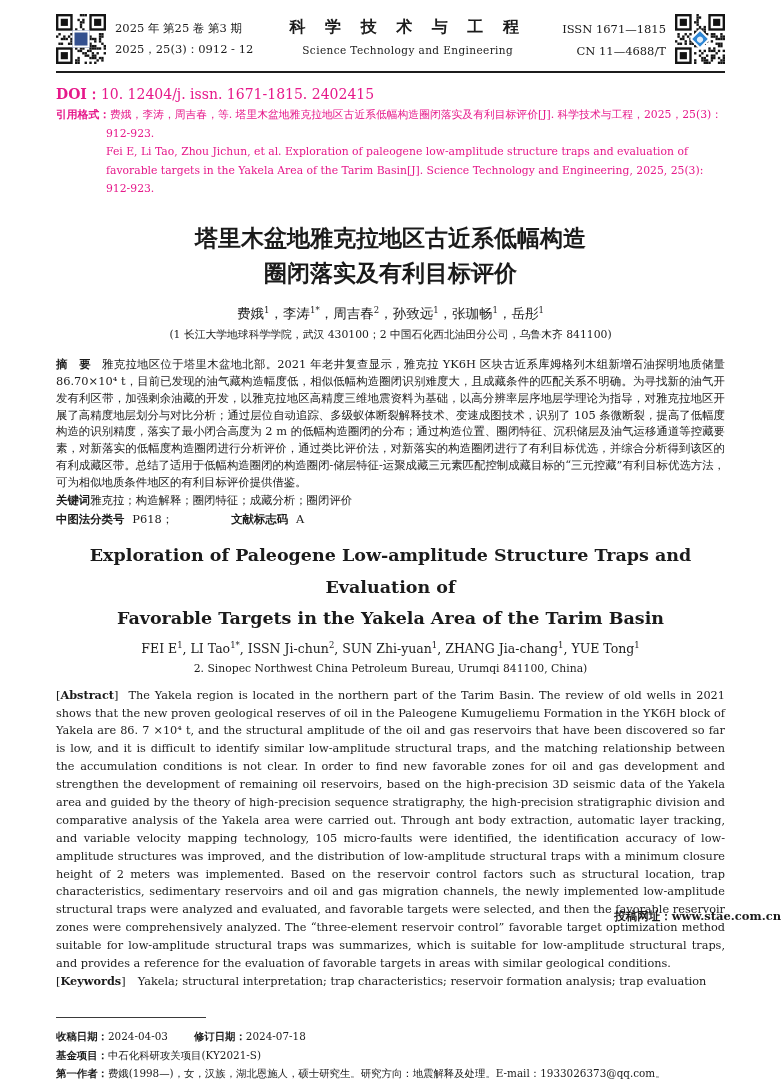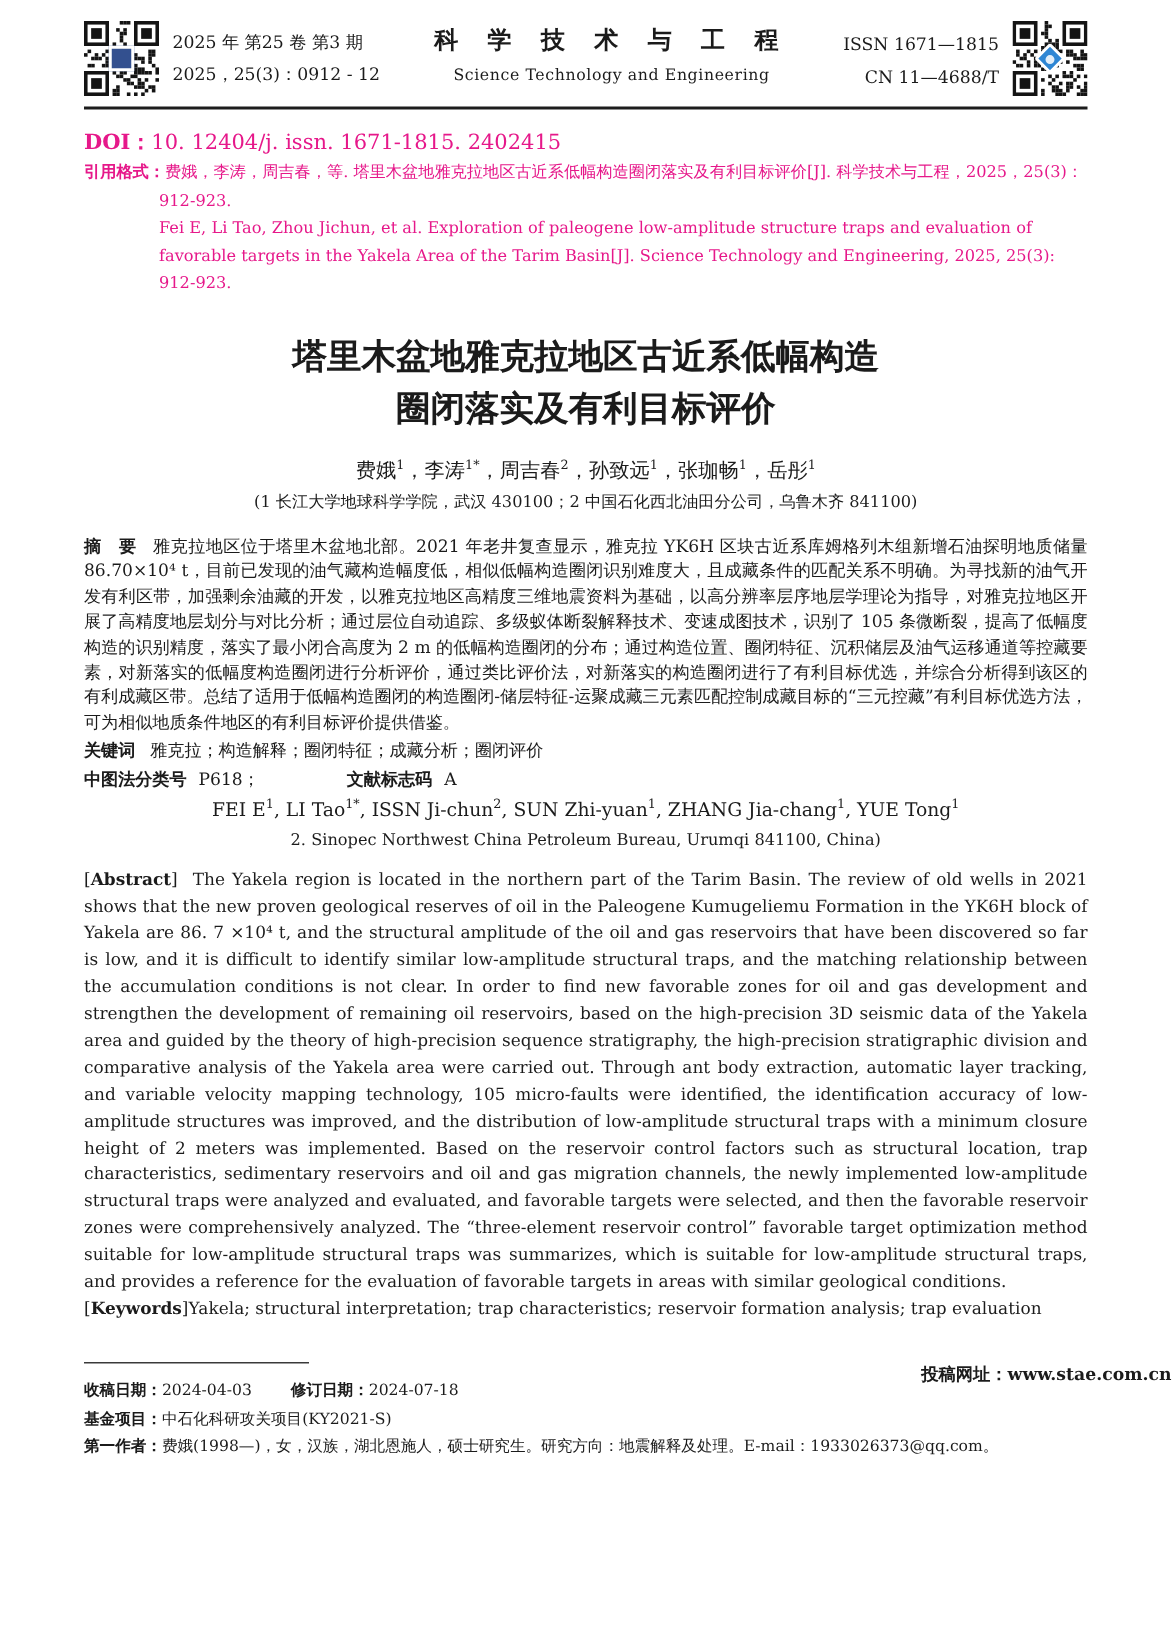--- a/index.html
+++ b/index.html
@@ -36,35 +36,35 @@
   .title-cn{margin-top:22px;text-align:center;font-size:23px;font-weight:bold;
             line-height:1.52;font-family:"DejaVu Sans","Liberation Sans",sans-serif;}
   .authors-cn{margin-top:14px;text-align:center;font-size:13.5px;}
   .authors-cn sup,.authors-en sup{font-size:8.5px;}
   .affil-cn{margin-top:5px;text-align:center;font-size:10.8px;}
   
   .abstract-cn{margin-top:14px;font-size:11.4px;line-height:1.47;text-align:justify;}
   .abstract-cn b.lbl{font-weight:bold;margin-right:11px;
        font-family:"DejaVu Sans","Liberation Sans",sans-serif;}
   .kw-cn{font-size:11.4px;line-height:1.5;margin-top:2px;}
-  .kw-cn b{font-family:"DejaVu Sans","Liberation Sans",sans-serif;margin-right:10px;}
+  .kw-cn b{font-family:"DejaVu Sans","Liberation Sans",sans-serif;}
   .clc{font-size:11.4px;margin-top:3px;}
   .clc b{font-family:"DejaVu Sans","Liberation Sans",sans-serif;}
   .clc .gap{display:inline-block;width:58px;}
   .clc .v{margin-left:8px;}
   
   .title-en{margin-top:13px;text-align:center;font-weight:bold;font-size:17.5px;line-height:1.8;}
   .authors-en{margin-top:5px;text-align:center;font-size:12.5px;}
   .affil-en{text-align:center;font-size:10.8px;line-height:1.72;margin-top:4px;}
   .abstract-en{margin-top:8px;font-size:11.3px;line-height:1.585;text-align:justify;}
   .abstract-en .lbl,.kw-en .lbl{font-weight:bold;margin-top:40px;}
   .abstract-en .br,.kw-en .br{font-weight:normal;}
   .abstract-en .tail{margin-left:10px;}
   .kw-en{font-size:11.3px;line-height:1.585;text-align:justify;}
-  .kw-en .tail{}
+  .kw-en .tail{margin-left:12px;}
   
   .foot{margin-top:26px;}
   .foot-rule{width:150px;border-top:1.2px solid #3a3a3a;margin:0 0 9px 0;}
   .footnotes{font-size:10.4px;line-height:1.8;}
   .footnotes b{font-family:"DejaVu Sans","Liberation Sans",sans-serif;}
   .footnotes .pair-gap{display:inline-block;width:26px;}
   .submit-line{position:absolute;left:0;right:0;bottom:9px;text-align:right;
        font-size:11.5px;font-weight:bold;
        font-family:"DejaVu Sans","Liberation Sans",sans-serif;}
   .submit-line .url{font-family:"DejaVu Serif","Liberation Serif",serif;font-weight:bold;}
@@ -351,20 +351,24 @@
   <div class="abstract-cn">
     <b class="lbl">摘　要</b><span>雅克拉地区位于塔里木盆地北部。2021 年老井复查显示，雅克拉 YK6H 区块古近系库姆格列木组新增石油探明地质储量 86.70×10⁴ t，目前已发现的油气藏构造幅度低，相似低幅构造圈闭识别难度大，且成藏条件的匹配关系不明确。为寻找新的油气开发有利区带，加强剩余油藏的开发，以雅克拉地区高精度三维地震资料为基础，以高分辨率层序地层学理论为指导，对雅克拉地区开展了高精度地层划分与对比分析；通过层位自动追踪、多级蚁体断裂解释技术、变速成图技术，识别了 105 条微断裂，提高了低幅度构造的识别精度，落实了最小闭合高度为 2 m 的低幅构造圈闭的分布；通过构造位置、圈闭特征、沉积储层及油气运移通道等控藏要素，对新落实的低幅度构造圈闭进行分析评价，通过类比评价法，对新落实的构造圈闭进行了有利目标优选，并综合分析得到该区的有利成藏区带。总结了适用于低幅构造圈闭的构造圈闭-储层特征-运聚成藏三元素匹配控制成藏目标的“三元控藏”有利目标优选方法，可为相似地质条件地区的有利目标评价提供借鉴。</span>
   </div>
   <div class="kw-cn">
     <b>关键词</b><span>雅克拉；构造解释；圈闭特征；成藏分析；圈闭评价</span>
   </div>
   <div class="clc">
     <b>中图法分类号</b><span class="v">P618；</span><span class="gap"></span><b>文献标志码</b><span class="v">A</span>
   </div>
 
+  <div class="title-en">
+    <div>Exploration of Paleogene Low-amplitude Structure Traps and Evaluation of</div>
+    <div>Favorable Targets in the Yakela Area of the Tarim Basin</div>
+  </div>
 
   <div class="authors-en">
     <span><span>FEI E</span><sup>1</sup><span>, </span></span><span><span>LI Tao</span><sup>1*</sup><span>, </span></span><span><span>ISSN Ji-chun</span><sup>2</sup><span>, </span></span><span><span>SUN Zhi-yuan</span><sup>1</sup><span>, </span></span><span><span>ZHANG Jia-chang</span><sup>1</sup><span>, </span></span><span><span>YUE Tong</span><sup>1</sup><span></span></span>
   </div>
   <div class="affil-en">
     <div>2. Sinopec Northwest China Petroleum Bureau, Urumqi 841100, China)</div>
   </div>
 
   <div class="abstract-en">
     <span class="br">[</span><span class="lbl">Abstract</span><span class="br">]</span><span class="tail">The Yakela region is located in the northern part of the Tarim Basin. The review of old wells in 2021 shows that the new proven geological reserves of oil in the Paleogene Kumugeliemu Formation in the YK6H block of Yakela are 86. 7 ×10⁴ t, and the structural amplitude of the oil and gas reservoirs that have been discovered so far is low, and it is difficult to identify similar low-amplitude structural traps, and the matching relationship between the accumulation conditions is not clear. In order to find new favorable zones for oil and gas development and strengthen the development of remaining oil reservoirs, based on the high-precision 3D seismic data of the Yakela area and guided by the theory of high-precision sequence stratigraphy, the high-precision stratigraphic division and comparative analysis of the Yakela area were carried out. Through ant body extraction, automatic layer tracking, and variable velocity mapping technology, 105 micro-faults were identified, the identification accuracy of low-amplitude structures was improved, and the distribution of low-amplitude structural traps with a minimum closure height of 2 meters was implemented. Based on the reservoir control factors such as structural location, trap characteristics, sedimentary reservoirs and oil and gas migration channels, the newly implemented low-amplitude structural traps were analyzed and evaluated, and favorable targets were selected, and then the favorable reservoir zones were comprehensively analyzed. The “three-element reservoir control” favorable target optimization method suitable for low-amplitude structural traps was summarizes, which is suitable for low-amplitude structural traps, and provides a reference for the evaluation of favorable targets in areas with similar geological conditions.</span>

